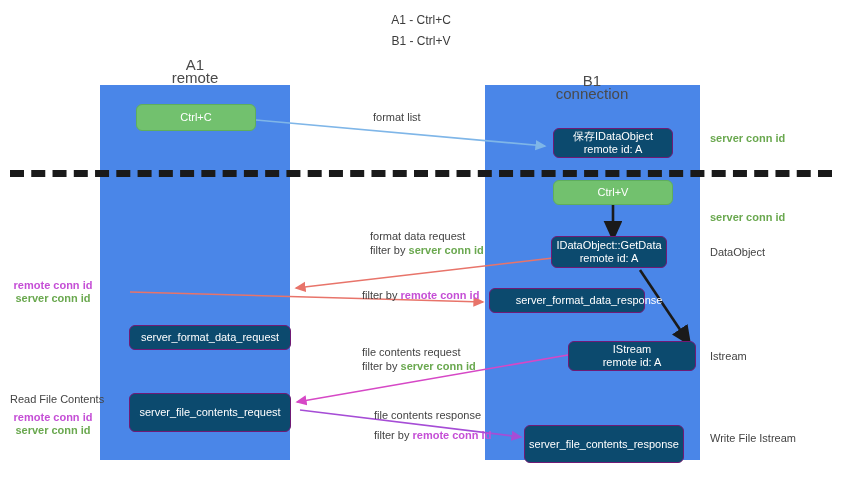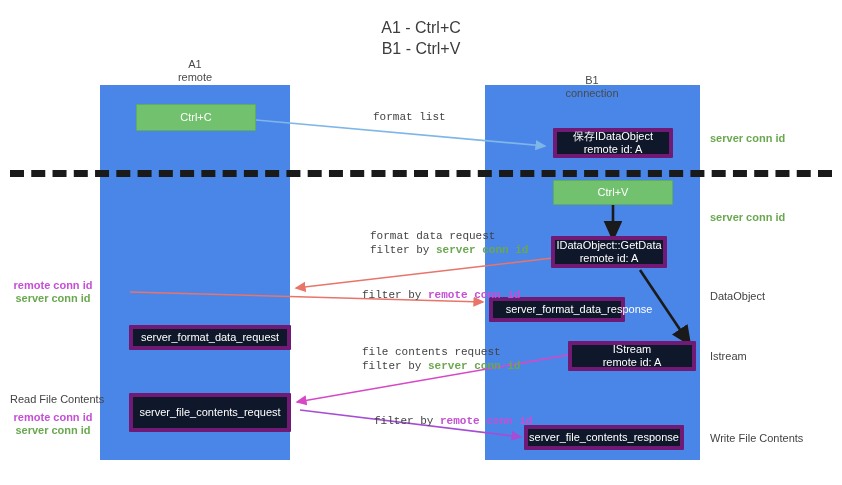--- a/index.html
+++ b/index.html
@@ -9,27 +9,27 @@
     font-family:"Liberation Sans","DejaVu Sans",sans-serif;
     position:relative;overflow:hidden;
     color:#404040;
   }
   #stage{position:absolute;left:0;top:0;width:842px;height:485px;}
   .abs{position:absolute;}
 
   
   #title{
     left:0;top:10px;width:842px;text-align:center;
-    font-size:16px;line-height:21px;color:#3c3c3c;margin-top:7px;
+    font-size:12px;line-height:21px;color:#3c3c3c;
   }
   #title div{white-space:pre;}
 
   
   .col-head{
-    text-align:center;font-size:11px;line-height:13px;color:#4a4a4a;
+    text-align:center;font-size:15px;line-height:13px;color:#4a4a4a;
   }
 
   
   .lane{background:#4a86e8;}
   #lane-a{left:100px;top:85px;width:190px;height:375px;}
   #lane-b{left:485px;top:85px;width:215px;height:375px;}
 
   
   #divider{
     left:10px;top:170px;width:822px;height:0;
@@ -37,34 +37,34 @@
   }
 
   
   .node{
     position:absolute;
     box-sizing:border-box;
     display:flex;flex-direction:column;
     align-items:center;justify-content:center;
     color:#ffffff;font-size:11px;line-height:13px;
     text-align:center;
-    border-radius:1px;
+    border-radius:6px;
     padding:2px 4px;
   }
   .node.green{background:#6aa84f;background:#72c16e;border:1px solid #5fae5c;}
-  .node.orange{background:#0f172a;border:4px solid #701a75;}
+  .node.orange{background:#0c4a6e;border:1px solid #701a75;}
 
   
   .anno{font-size:11px;line-height:13px;}
   .green-txt{color:#6aa84f;font-weight:bold;}
   .purple-txt{color:#c54fd6;font-weight:bold;}
   .plain{color:#434343;}
 
   
-  .edge-label{font-size:11px;line-height:14px;color:#434343;white-space:nowrap;font-family:Liberation Mono, monospace;}
+  .edge-label{font-size:11px;line-height:14px;color:#434343;white-space:nowrap;}
   .edge-label .green-txt,.edge-label .purple-txt{font-weight:bold;}
 
   svg#wires{position:absolute;left:0;top:0;width:842px;height:485px;overflow:visible;}
 </style>
 </head>
 <body>
 
 <div id="stage">
 
   <div class="abs" id="title">
@@ -137,30 +137,30 @@
 
   <div class="node green" style="left:553px;top:180px;width:120px;height:25px;">
     <span>Ctrl+V</span>
   </div>
 
   <div class="node orange" style="left:551px;top:236px;width:116px;height:32px;">
     <span>IDataObject::GetData</span>
     <span>remote id: A</span>
   </div>
 
-  <div class="node orange" style="left:489px;top:297px;width:136px;height:25px;padding-left:48px;">
+  <div class="node orange" style="left:489px;top:288px;width:156px;height:25px;padding-left:48px;">
     <span>server_format_data_response</span>
   </div>
 
   <div class="node orange" style="left:568px;top:341px;width:128px;height:30px;">
     <span>IStream</span>
     <span>remote id: A</span>
   </div>
 
-  <div class="node orange" style="left:524px;top:425px;width:160px;height:25px;">
+  <div class="node orange" style="left:524px;top:425px;width:160px;height:38px;">
     <span>server_file_contents_response</span>
   </div>
 
   <div class="abs" id="divider"></div>
 
   <div class="abs edge-label" style="left:373px;top:110px;">
     <span>format list</span>
   </div>
 
   <div class="abs edge-label" style="left:370px;top:229px;">
@@ -177,34 +177,35 @@
   </div>
 
   <div class="abs edge-label" style="left:362px;top:345px;">
     <div>file contents request</div>
     <div>
       <span class="plain">filter by </span><span class="green-txt">server conn id</span>
     </div>
   </div>
 
   <div class="abs edge-label" style="left:374px;top:408px;">
+    <div>file contents response</div>
     <div style="margin-top:6px;">
       <span class="plain">filter by </span><span class="purple-txt">remote conn id</span>
     </div>
   </div>
 
   <div class="abs anno green-txt" style="left:710px;top:132px;">server conn id</div>
 
   <div class="abs anno green-txt" style="left:710px;top:211px;">server conn id</div>
 
-  <div class="abs anno plain" style="left:710px;top:246px;margin-top:44px;">DataObject</div>
+  <div class="abs anno plain" style="left:710px;top:246px;">DataObject</div>
 
   <div class="abs anno plain" style="left:710px;top:350px;">Istream</div>
 
-  <div class="abs anno plain" style="left:710px;top:432px;">Write File Contents</div>
+  <div class="abs anno plain" style="left:710px;top:432px;">Write File Istream</div>
 
   <div class="abs" style="left:8px;top:279px;text-align:center;width:90px;">
     <div class="anno purple-txt">remote conn id</div>
     <div class="anno green-txt">server conn id</div>
   </div>
 
   <div class="abs anno plain" style="left:10px;top:393px;">Read File Contents</div>
 
   <div class="abs" style="left:8px;top:411px;text-align:center;width:90px;">
     <div class="anno purple-txt">remote conn id</div>

